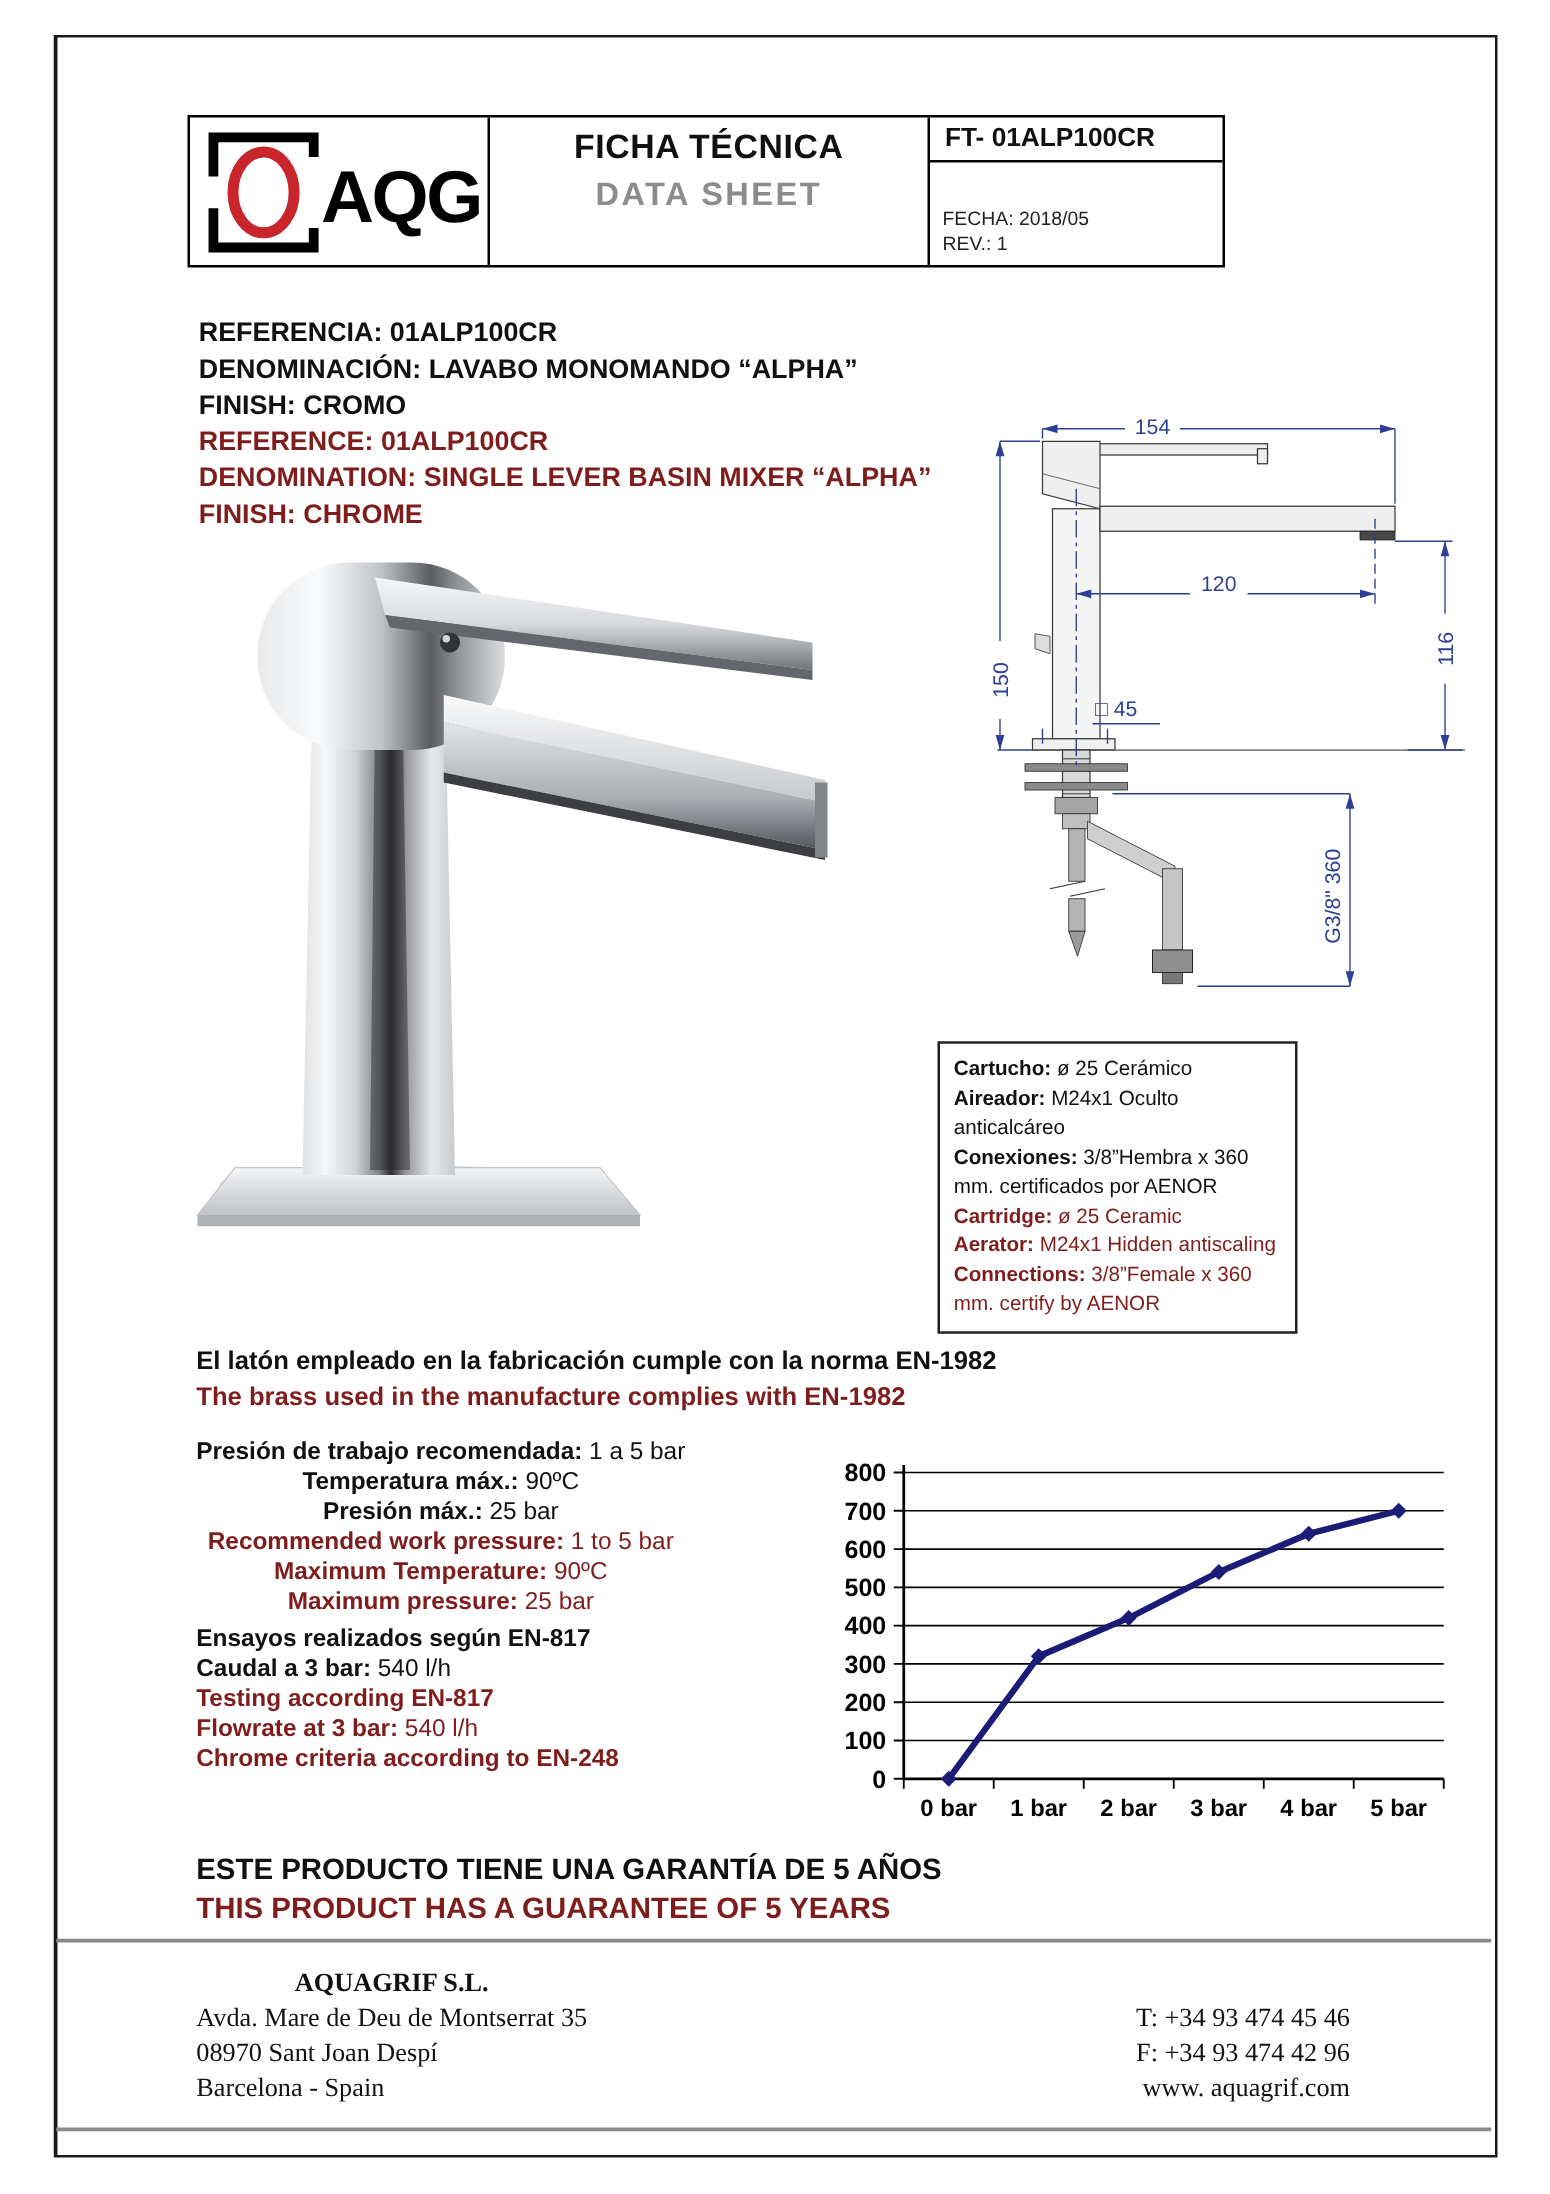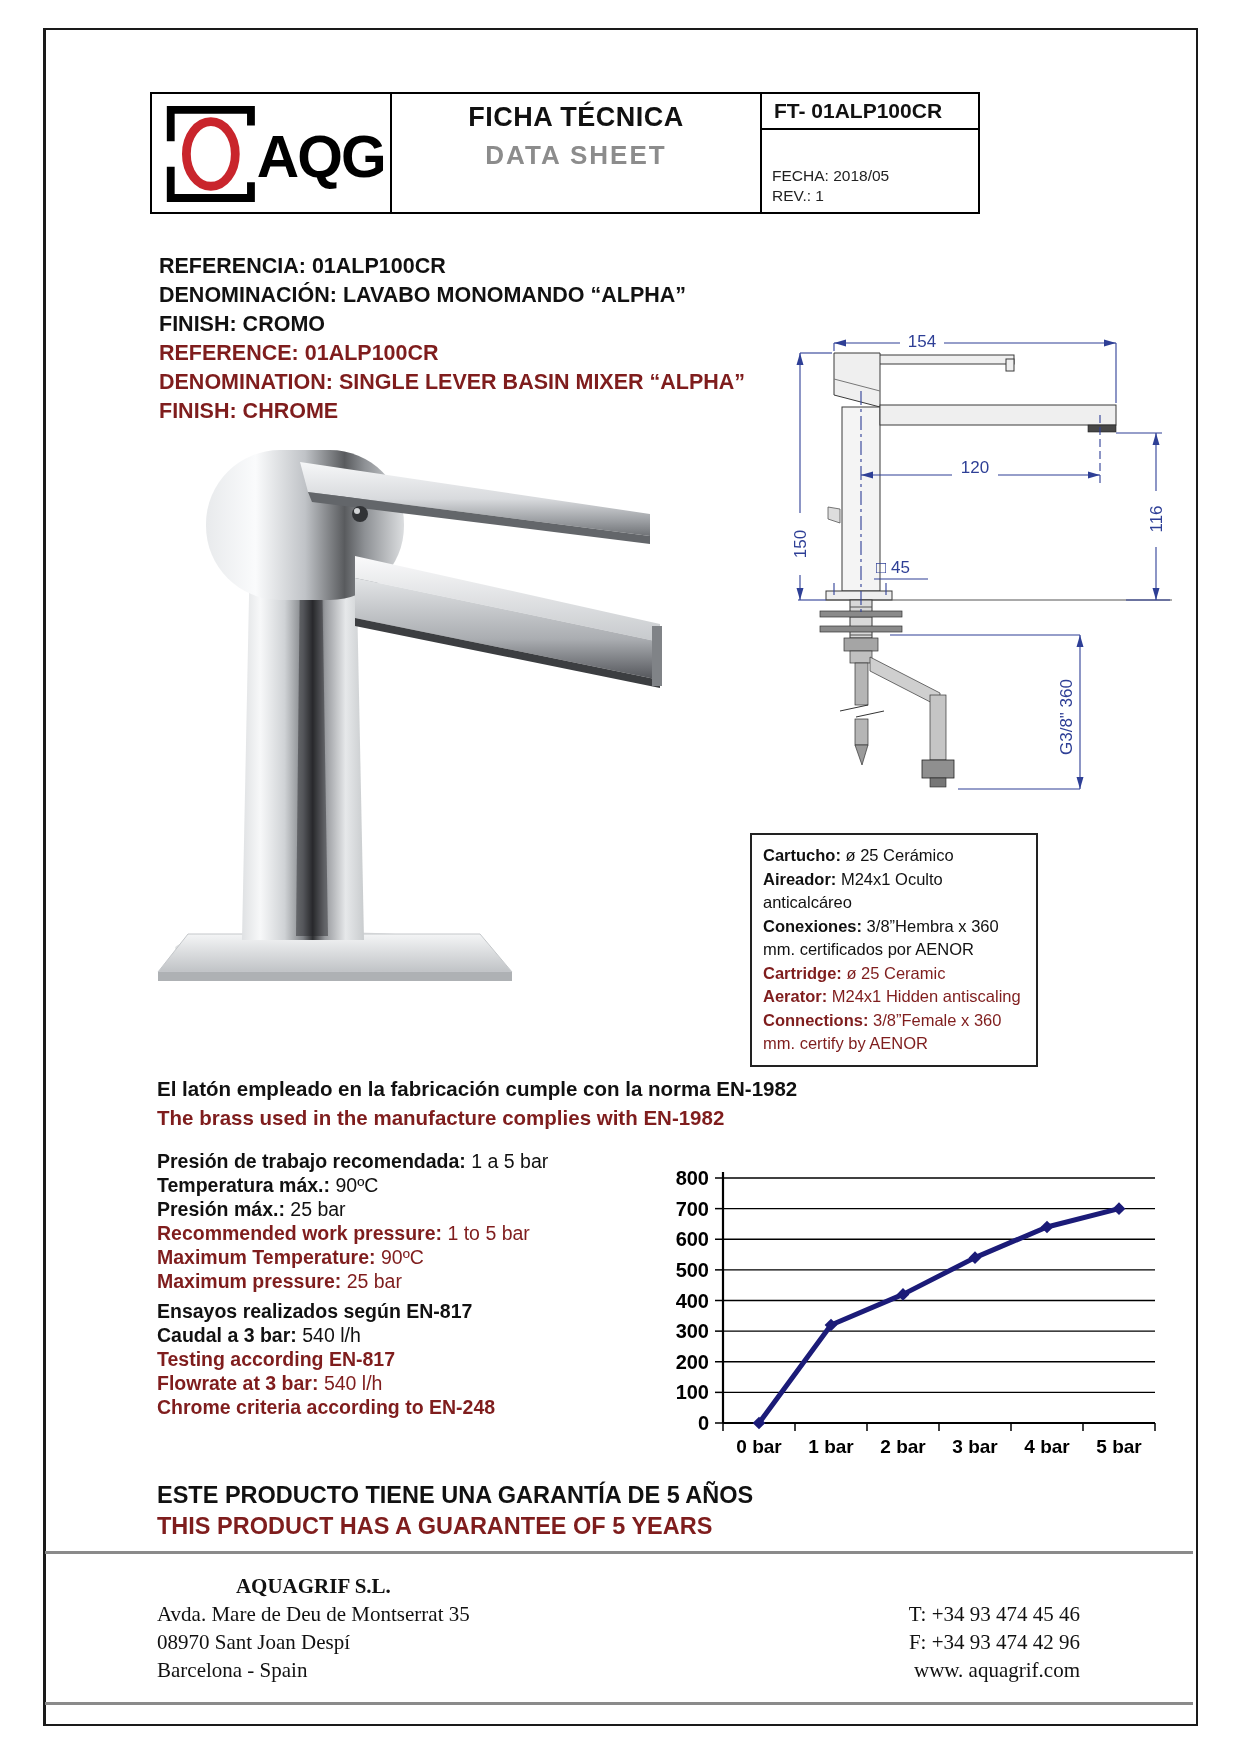--- a/index.html
+++ b/index.html
@@ -6,32 +6,32 @@
   body{width:1240px;height:1755px;position:relative;background:#fff;
        font-family:"Liberation Sans",sans-serif;color:#111;overflow:hidden;}
   .abs{position:absolute;}
   .frame{left:43px;top:28px;width:1150px;height:1694px;border:2px solid #1a1a1a;border-left-width:3px;}
   
   .hdr{left:150px;top:92px;width:830px;height:122px;border:2px solid #000;display:flex;box-sizing:border-box;background:#fff;}
   .hdr-logo{width:238px;display:flex;align-items:center;justify-content:center;}
   .hdr-title{flex:1;border-left:2px solid #000;border-right:2px solid #000;text-align:center;padding-top:8px;box-sizing:border-box;}
   .t1{font-size:27px;font-weight:bold;color:#111;letter-spacing:.5px;}
   .t2{font-size:26px;font-weight:bold;color:#8c8c8c;letter-spacing:2px;margin-top:7px;}
-  .hdr-right{width:216px;display:flex;flex-direction:column;gap:30px;}
+  .hdr-right{width:234px;display:flex;flex-direction:column;gap:30px;}
   .hdr-code{height:68px;border-bottom:2px solid #000;font-size:21px;font-weight:bold;display:flex;align-items:center;padding-left:12px;box-sizing:border-box;}
   .hdr-meta{flex:1;font-size:15.5px;line-height:20px;padding:6px 10px;color:#222;}
   
   .ref{left:159px;top:252px;font-size:21.5px;font-weight:bold;line-height:29px;white-space:nowrap;}
   .gray{color:#7f1d1d;}
   
   .specs{left:750px;top:833px;width:262px;border:2px solid #222;padding:9px 11px;font-size:16.5px;line-height:23.5px;color:#111;background:#fff;}
   
   .brass{left:157px;top:1075px;font-size:20.5px;font-weight:bold;line-height:28.5px;white-space:nowrap;}
   .pt{left:157px;font-size:19.5px;line-height:24px;color:#111;white-space:nowrap;}
-  .press{top:1149px;}
+  .press{top:1149px;text-align:center;}
   .test{top:1299px;}
   .warr{left:157px;top:1480px;font-size:23.5px;font-weight:bold;line-height:31px;white-space:nowrap;}
   .rule{left:45px;width:1148px;height:3px;background:#8a8a8a;}
   
   .footer{font-family:"Liberation Serif",serif;font-size:21px;color:#111;line-height:28px;}
   .f-left{left:157px;top:1572px;}
   .f-left .co{font-weight:bold;text-align:center;}
   .f-right{right:160px;top:1600px;text-align:right;}
   
   .ch-ylab{font-family:"Liberation Sans",sans-serif;font-size:20px;font-weight:bold;fill:#000;}

